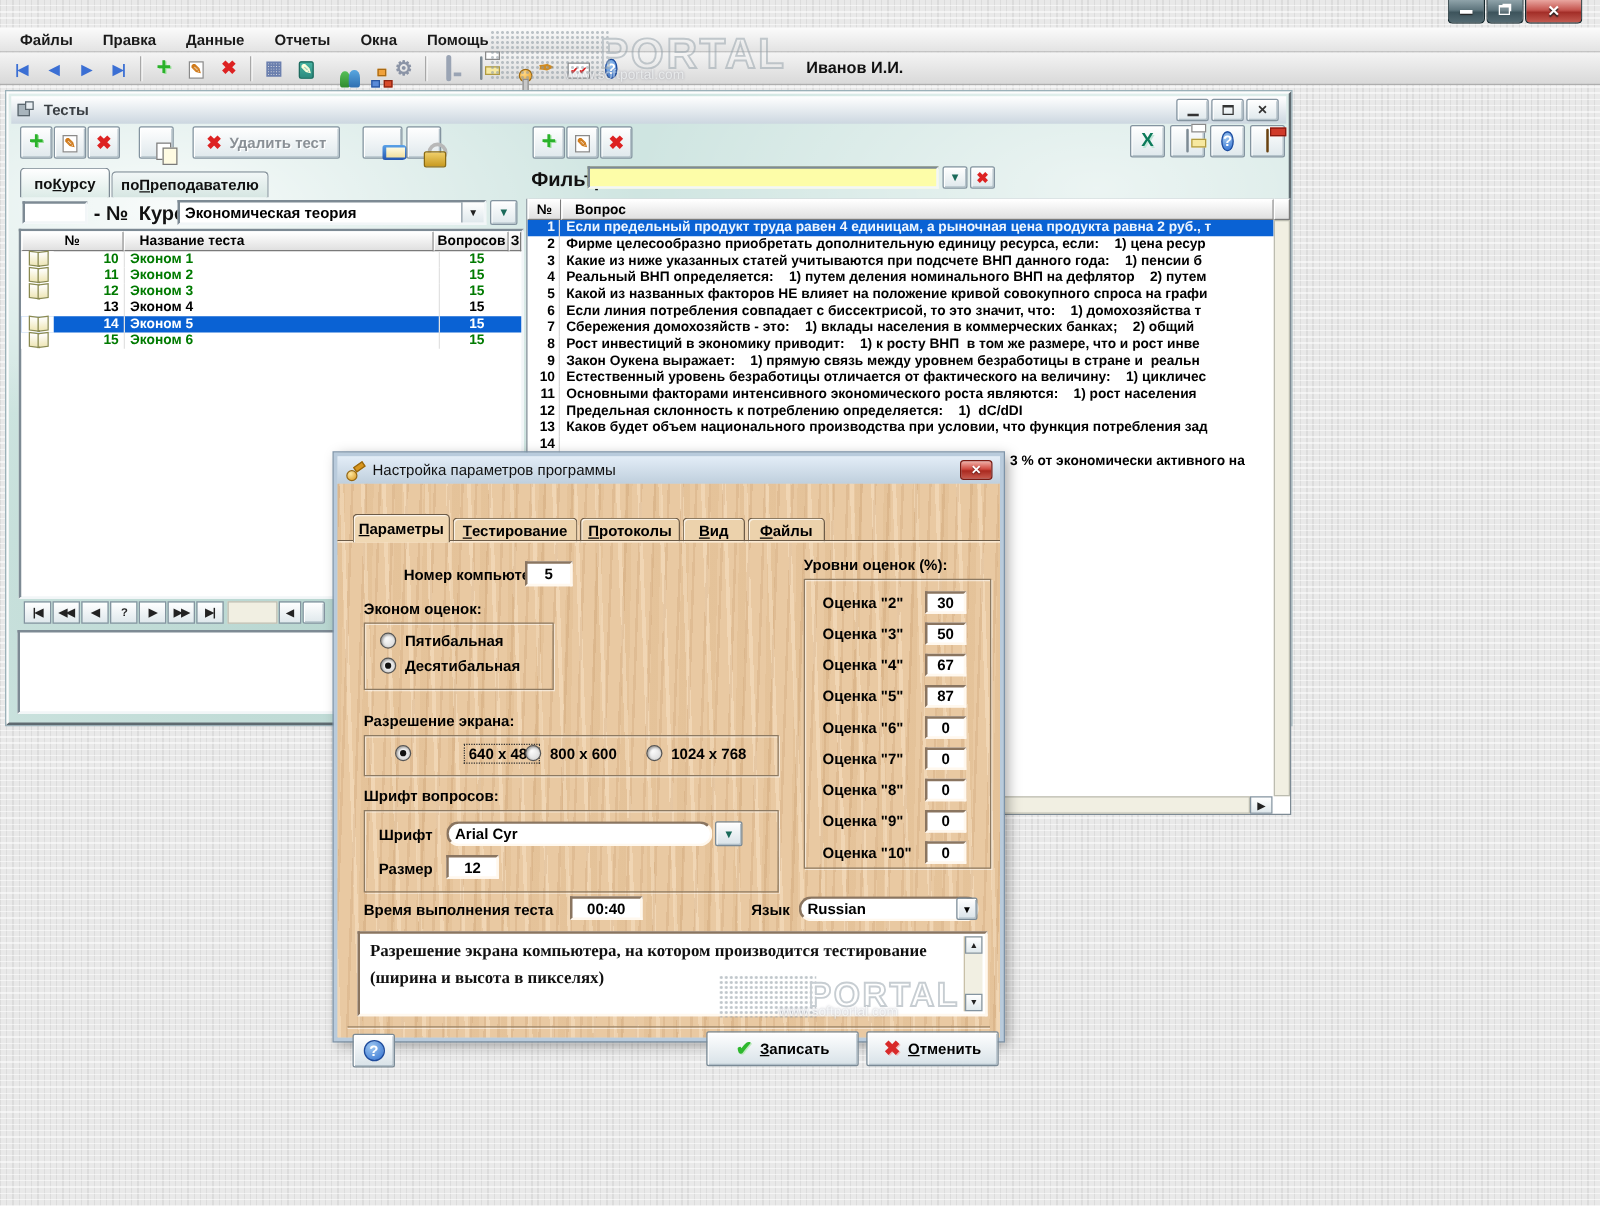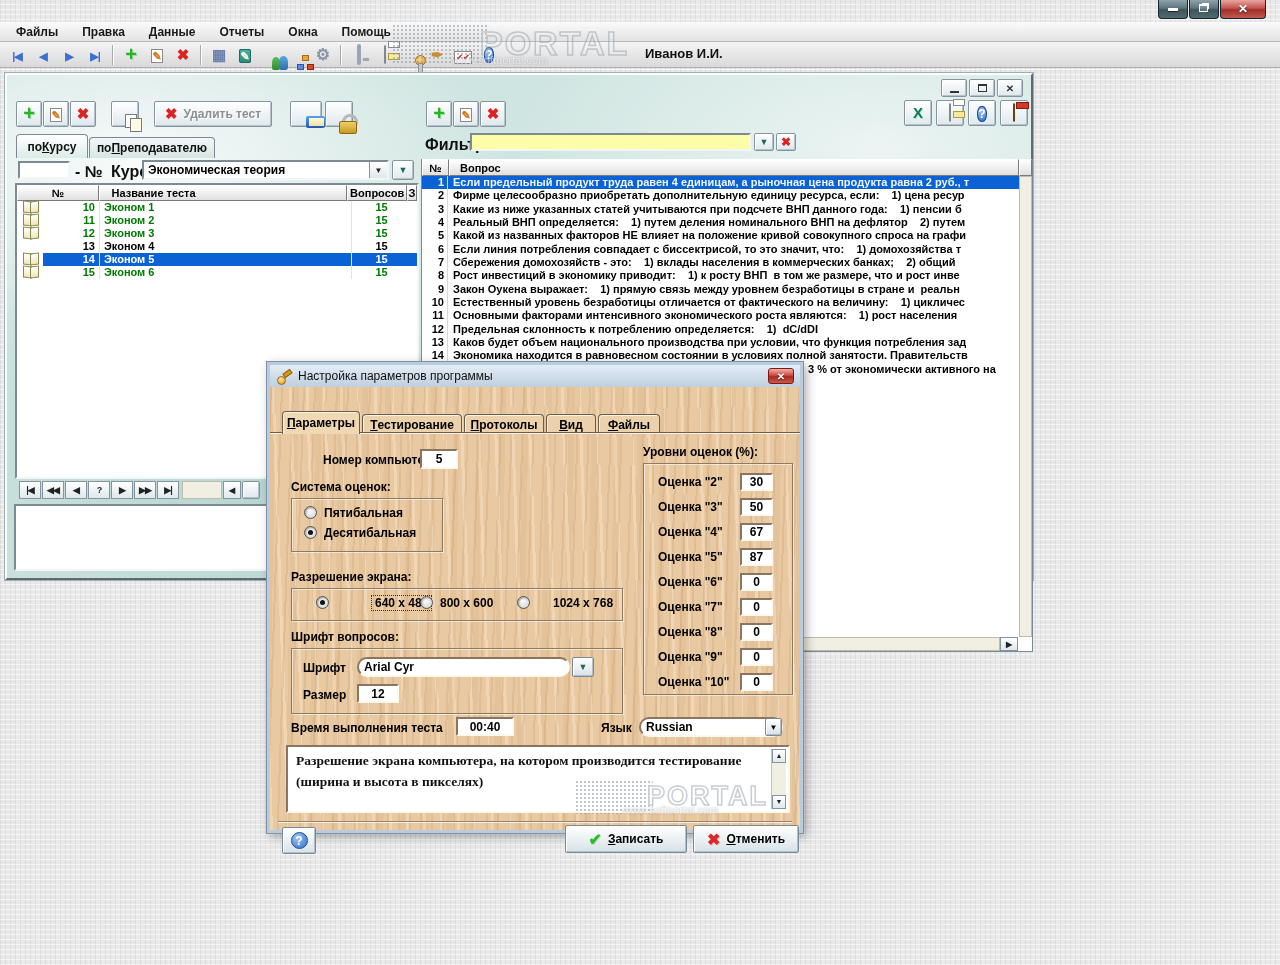--- a/index.html
+++ b/index.html
@@ -279,20 +279,27 @@
       <div class="tb-btn">
         <span><span class="g-task">✔✔</span></span>
       </div>
       <div class="tb-btn">
         <span><span class="g-help">?</span></span>
       </div>
     </div>
   <span class="abs user-label">Иванов И.И.</span>
 
   <div class="abs tests-win">
+    <div class="abs tw-title">
+      <span class="tw-icon">
+          <i class="q1"></i>
+          <i class="q2"></i>
+        </span>
+      <span>Тесты</span>
+    </div>
     <div class="abs tw-btns">
       <div class="twb b3">
           <i class="dash"></i>
         </div>
       <div class="twb b3">
           <i class="sq"></i>
         </div>
       <div class="twb b3">✕</div>
     </div>
 
@@ -427,21 +434,21 @@
         <div class="qrow"><span class="cell-num">4</span><span class="cell-txt">Реальный ВНП определяется:    1) путем деления номинального ВНП на дефлятор    2) путем</span></div>
         <div class="qrow"><span class="cell-num">5</span><span class="cell-txt">Какой из названных факторов НЕ влияет на положение кривой совокупного спроса на графи</span></div>
         <div class="qrow"><span class="cell-num">6</span><span class="cell-txt">Если линия потребления совпадает с биссектрисой, то это значит, что:    1) домохозяйства т</span></div>
         <div class="qrow"><span class="cell-num">7</span><span class="cell-txt">Сбережения домохозяйств - это:    1) вклады населения в коммерческих банках;    2) общий</span></div>
         <div class="qrow"><span class="cell-num">8</span><span class="cell-txt">Рост инвестиций в экономику приводит:    1) к росту ВНП  в том же размере, что и рост инве</span></div>
         <div class="qrow"><span class="cell-num">9</span><span class="cell-txt">Закон Оукена выражает:    1) прямую связь между уровнем безработицы в стране и  реальн</span></div>
         <div class="qrow"><span class="cell-num">10</span><span class="cell-txt">Естественный уровень безработицы отличается от фактического на величину:    1) цикличес</span></div>
         <div class="qrow"><span class="cell-num">11</span><span class="cell-txt">Основными факторами интенсивного экономического роста являются:    1) рост населения</span></div>
         <div class="qrow"><span class="cell-num">12</span><span class="cell-txt">Предельная склонность к потреблению определяется:    1)  dC/dDI</span></div>
         <div class="qrow"><span class="cell-num">13</span><span class="cell-txt">Каков будет объем национального производства при условии, что функция потребления зад</span></div>
-        <div class="qrow"><span class="cell-num">14</span><span class="cell-txt">Экономика находится в равновесном состоянии в условиях полной занятости. Правительств</span></div>
+        <div class="qrow"><span class="cell-num">14</span></div>
         <div class="qrow"><span class="cell-num">15</span><span class="cell-txt" style="padding-left:360px;">3 % от экономически активного на</span></div>
       </div>
     <div class="abs scroll-track" style="left:1012px;top:101px;width:13px;height:461px;"></div>
     <div class="abs scroll-track" style="left:415px;top:562px;width:578px;height:14px;"></div>
     <div class="abs sbtn" style="left:993px;top:562px;width:18px;height:14px;">▶</div>
   </div>
 
   <div class="abs dlg">
     <div class="abs dlg-title">
       <span class="dlg-icon"></span>
@@ -478,38 +485,38 @@
           <div class="wlabel" style="left: 388px; top: 213px;">Оценка "7"</div>
           <div class="winput" style="left: 470px; top: 211px; width: 33px; height: 18px;">0</div>
           <div class="wlabel" style="left: 388px; top: 238px;">Оценка "8"</div>
           <div class="winput" style="left: 470px; top: 236px; width: 33px; height: 18px;">0</div>
           <div class="wlabel" style="left: 388px; top: 263px;">Оценка "9"</div>
           <div class="winput" style="left: 470px; top: 261px; width: 33px; height: 18px;">0</div>
           <div class="wlabel" style="left: 388px; top: 288px;">Оценка "10"</div>
           <div class="winput" style="left: 470px; top: 286px; width: 33px; height: 18px;">0</div>
         </div>
 
-      <span class="wlabel" style="left:21px;top:93px;">Система оценок:</span>
+      <span class="wlabel" style="left:21px;top:93px;">Эконом оценок:</span>
       <div class="wgroup" style="left:21px;top:111px;width:152px;height:54px;"></div>
       <div id="grading-radios">
           <div class="radio" style="left: 34px; top: 119px;"></div>
           <div class="wlabel" style="left: 54px; top: 119px;">Пятибальная</div>
           <div class="radio on" style="left: 34px; top: 139px;"></div>
           <div class="wlabel" style="left: 54px; top: 139px;">Десятибальная</div>
         </div>
 
       <span class="wlabel" style="left:21px;top:183px;">Разрешение экрана:</span>
       <div class="wgroup" style="left:21px;top:201px;width:332px;height:33px;"></div>
       <div id="resolution-radios">
           <div class="radio on" style="left: 46px; top: 209px;"></div>
           <div class="wlabel dotted" style="left: 66px; top: 209px;">640 x 480</div>
           <div class="radio" style="left: 150px; top: 209px;"></div>
           <div class="wlabel" style="left: 170px; top: 209px;">800 x 600</div>
           <div class="radio" style="left: 247px; top: 209px;"></div>
-          <div class="wlabel" style="left: 283px; top: 209px;">1024 x 768</div>
+          <div class="wlabel" style="left: 267px; top: 209px;">1024 x 768</div>
         </div>
 
       <span class="wlabel" style="left:21px;top:243px;">Шрифт вопросов:</span>
       <div class="wgroup" style="left:21px;top:261px;width:332px;height:66px;"></div>
       <span class="wlabel" style="left:33px;top:274px;">Шрифт</span>
       <div class="winput left" style="left:87px;top:270px;width:213px;height:20px;">Arial Cyr</div>
       <div class="dbtn" style="left:302px;top:270px;width:22px;height:20px;">
           <span class="g-chev">▼</span>
         </div>
       <span class="wlabel" style="left:33px;top:301px;">Размер</span>

